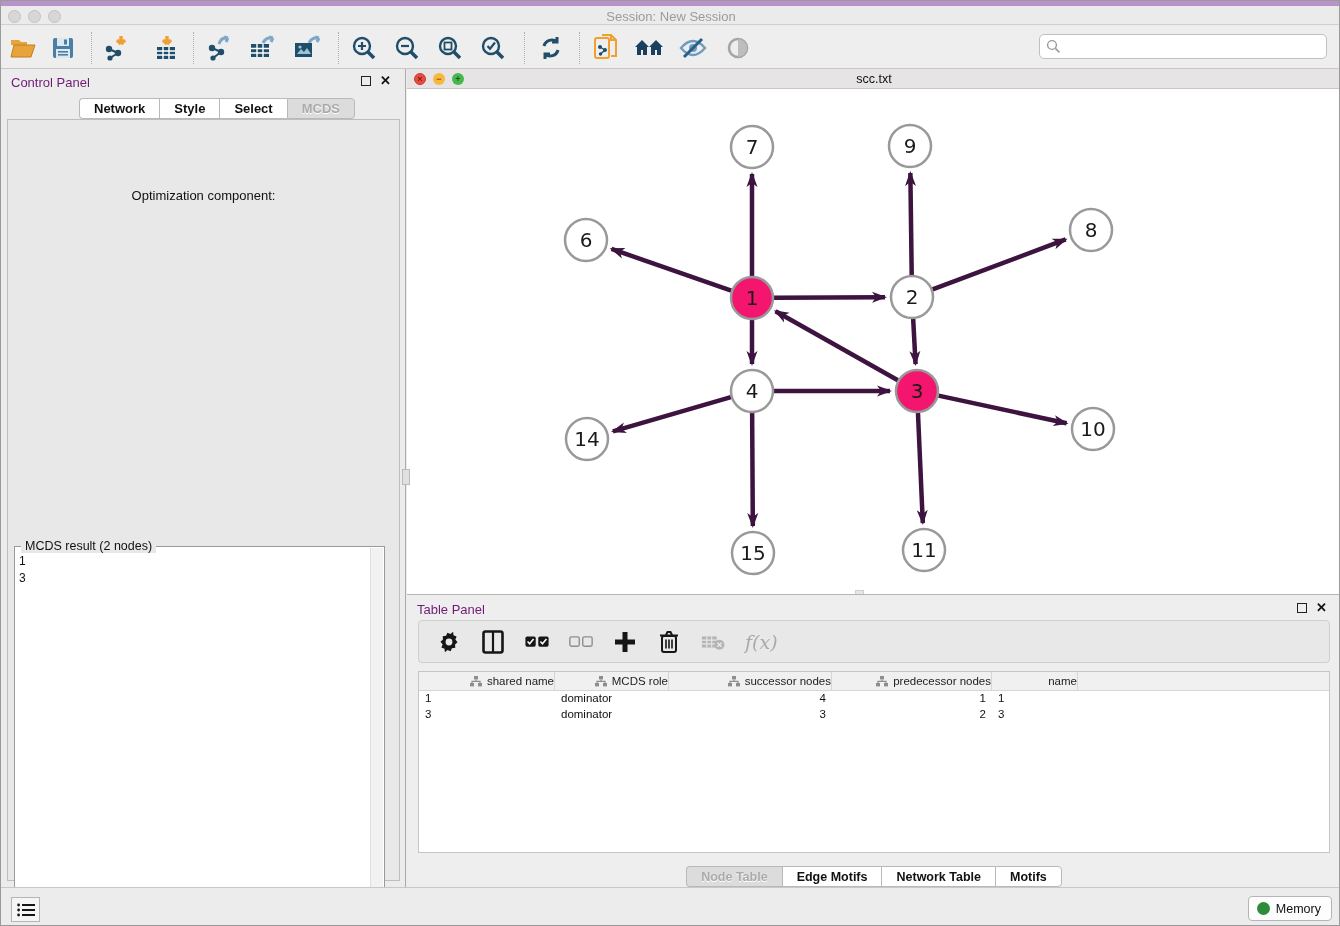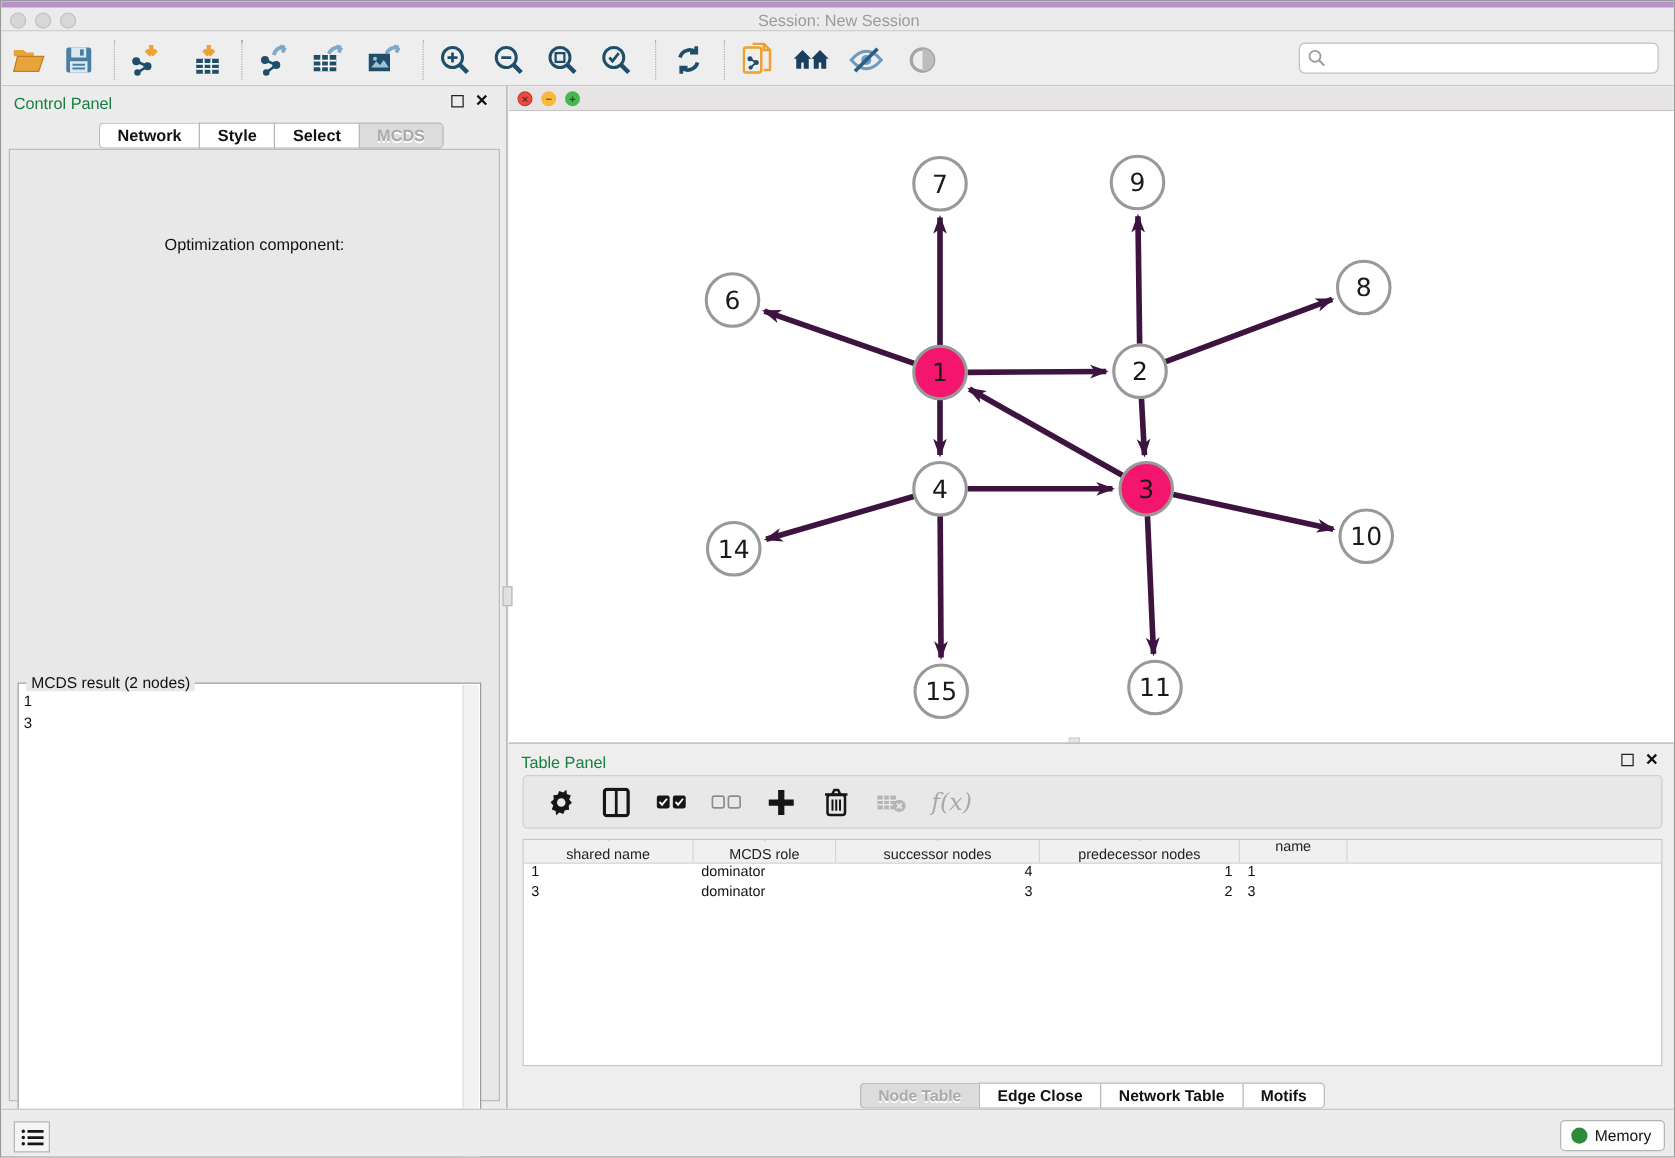--- a/index.html
+++ b/index.html
@@ -16,21 +16,21 @@
   
   .toolbar { position:absolute; left:0; top:25px; width:1340px; height:43px; background:#efeeee; border-bottom:1px solid #c8c8c8; }
   .tb-icon { position:absolute; top:8px; width:30px; height:28px; display:flex; align-items:center; justify-content:center; cursor:default; }
   .tb-sep { position:absolute; top:6px; width:0; height:32px; border-left:1px dotted #b0b0b0; }
   .searchbox { position:absolute; right:14px; top:8px; width:288px; height:25px; background:#fff; border:1px solid #c0c0c0; border-radius:5px; display:flex; align-items:center; padding-left:6px; }
   .searchbox svg { flex:0 0 auto; }
   .searchbox input { border:none; outline:none; flex:1; font-size:12px; margin-left:4px; background:transparent; }
 
   
   .control-panel { position:absolute; left:0; top:68px; width:405px; height:818px; background:#ececec; border-right:1px solid #aaaaaa; }
-  .panel-header { position:absolute; left:10px; top:6px; font-size:13px; color:#15803d; }
+  .panel-header { position:absolute; left:10px; top:6px; font-size:13px; color:#701a75; }
   .panel-btns { position:absolute; right:14px; top:7px; display:flex; gap:9px; align-items:center; }
   .float-box { width:10px; height:10px; border:1.5px solid #222; }
   .close-x { font-size:13px; font-weight:bold; color:#111; line-height:10px; }
   .cp-tabs { position:absolute; left:78px; top:29px; display:flex; z-index:3;align-items:flex-end; }
   .tab-seg { height:21px; padding:0 14px; background:#fff; border:1px solid #b9b9b9; border-right:none; font-size:13px; font-weight:bold; display:flex; align-items:center; justify-content:center; color:#111; }
   .tab-seg:first-child { border-radius:4px 0 0 4px; }
   .tab-seg:last-child { border-right:1px solid #b9b9b9; border-radius:0 4px 4px 0; }
   .tab-seg.sel { background:#dcdcdc; color:#aaa; text-shadow:0 1px 0 #fff; }
   .cp-body { position:absolute; left:6px; top:50px; width:393px; height:762px; background:#e9e8e8; border:1px solid #bdbdbd; }
   .opt-label { position:absolute; left:0; width:100%; top:68px; text-align:center; font-size:13px; color:#111; }
@@ -53,21 +53,21 @@
   .net-canvas { position:absolute; left:0; top:20px; width:934px; height:505px; background:#fff; }
   .net-grip { position:absolute; left:448px; bottom:-1px; width:9px; height:5px; background:#e6e6e6; border:1px solid #cfcfcf; }
 
   
   .table-panel { position:absolute; left:406px; top:593px; width:934px; height:293px; background:#efeeee; border-top:1px solid #b5b5b5; }
   .tp-toolbar { position:absolute; left:11px; top:25px; width:912px; height:43px; background:#e9e8e8; border:1px solid #cfcfcf; border-radius:4px; display:flex; align-items:center; gap:20px; padding-left:18px; }
   .tp-ico { width:24px; height:24px; display:flex; align-items:center; justify-content:center; }
   .fx { font-family:"DejaVu Serif", serif; font-style:italic; font-size:19px; color:#a9a9a9; }
   .tbl { position:absolute; left:11px; top:76px; width:912px; height:182px; background:#fff; border:1px solid #c6c6c6; overflow:hidden; }
   .tbl-header { display:flex; height:19px; background:#f1f0f0; border-bottom:1px solid #d6d6d6; }
-  .th { display:flex; align-items:center; justify-content:space-between; gap:5px; font-size:11.5px; color:#222; border-right:1px solid #d6d6d6; height:100%;flex-direction:column; }
+  .th { display:flex; align-items:center; justify-content:flex-end; gap:5px; font-size:11.5px; color:#222; border-right:1px solid #d6d6d6; height:100%; }
   .tbl-row { display:flex; height:16px; font-size:11.5px; color:#111; }
   .td { padding:1px 6px; }
   .ta-r { text-align:right; }
   .tp-tabs { position:absolute; left:0; right:0; top:271px; display:flex; justify-content:center; }
   .tp-tabs .tab-seg { font-size:12.5px; }
 
   
   .statusbar { position:absolute; left:0; top:886px; width:1340px; height:40px; background:#ececec; border-top:1px solid #c8c8c8; }
   .list-btn { position:absolute; left:10px; top:9px; width:29px; height:25px; background:#f5f5f5; border:1px solid #b5b5b5; display:flex; align-items:center; justify-content:center; }
   .mem-btn { position:absolute; right:9px; top:8px; height:25px; padding:0 10px 0 8px; background:#fdfdfd; border:1px solid #b5b5b5; border-radius:4px; display:flex; align-items:center; gap:6px; font-size:12.5px; color:#111; }
@@ -242,20 +242,21 @@
       </div>
     </div>
     <div class="cp-grip" style="left:401px"></div>
   </div>
 
   <div class="net-win">
     <div class="net-titlebar">
       <div class="nt-light nl-red" style="left:7px; background:#ea4b3f;">×</div>
       <div class="nt-light" style="left:26px; background:#f7b83c;">−</div>
       <div class="nt-light" style="left:45px; background:#47b84e;">+</div>
+      <div class="net-title">scc.txt</div>
     </div>
     <div class="net-canvas">
       <svg id="graph-svg" width="934" height="505">
           <defs>
             <marker id="arrow" markerUnits="userSpaceOnUse" markerWidth="16" markerHeight="14" refX="13" refY="6" orient="auto">
               <path d="M0,0.5 L15,6 L0,11.5 L4,6 z" fill="#3d1340"></path>
             </marker>
           </defs>
           <line x1="345" y1="187" x2="345" y2="85" stroke="#3d1340" stroke-width="4.5" marker-end="url(#arrow)"></line>
           <line x1="324.23121807335133" y1="201.7434376400866" x2="204.48895963725064" y2="159.90578107807553" stroke="#3d1340" stroke-width="4.5" marker-end="url(#arrow)"></line>
@@ -408,21 +409,21 @@
         <div class="td" style="width:136px">3</div>
         <div class="td" style="width:114px">dominator</div>
         <div class="td ta-r" style="width:163px">3</div>
         <div class="td ta-r" style="width:160px">2</div>
         <div class="td" style="width:86px">3</div>
       </div>
     </div>
 
     <div class="tp-tabs">
       <div class="tab-seg sel">Node Table</div>
-      <div class="tab-seg">Edge Close</div>
+      <div class="tab-seg">Edge Motifs</div>
       <div class="tab-seg">Network Table</div>
       <div class="tab-seg">Motifs</div>
     </div>
   </div>
 
   <div class="statusbar">
     <div class="list-btn">
       <svg width="18" height="14" viewBox="0 0 18 14">
           <circle cx="1.6" cy="2" r="1.4" fill="#161616"></circle>
           <circle cx="1.6" cy="7" r="1.4" fill="#161616"></circle>

